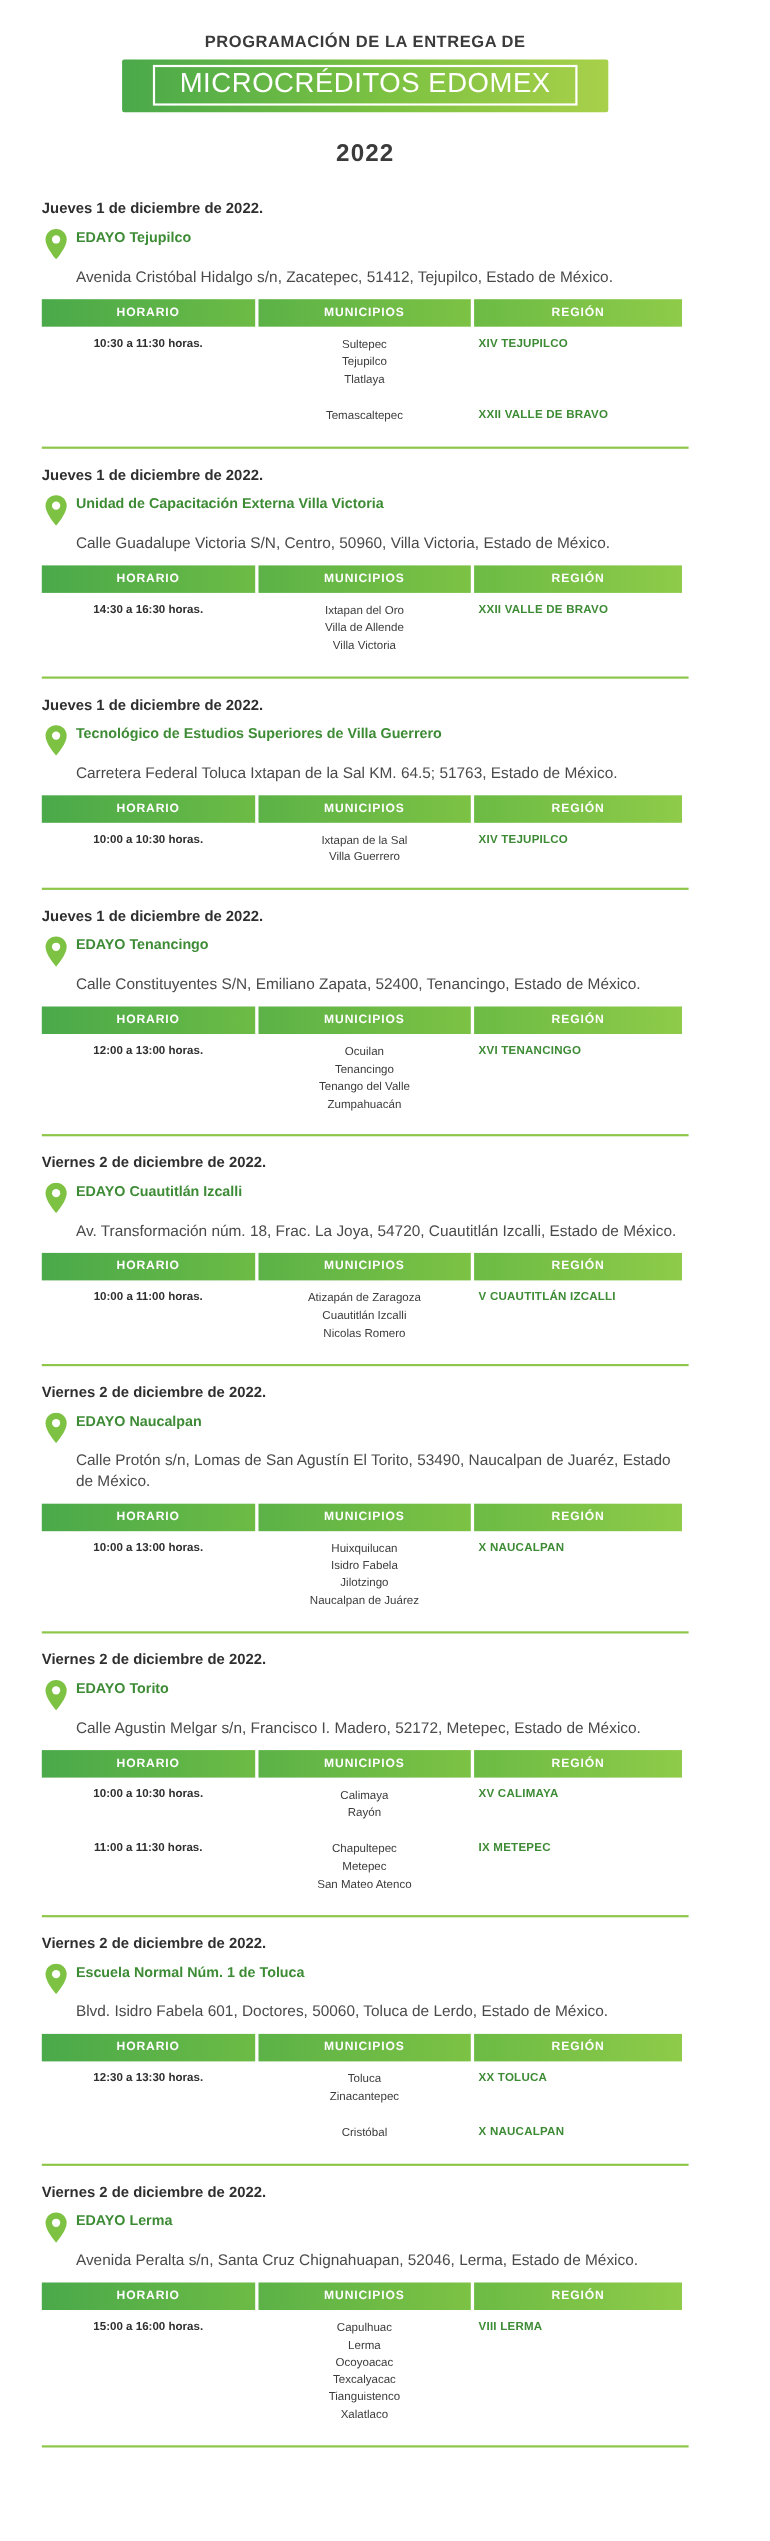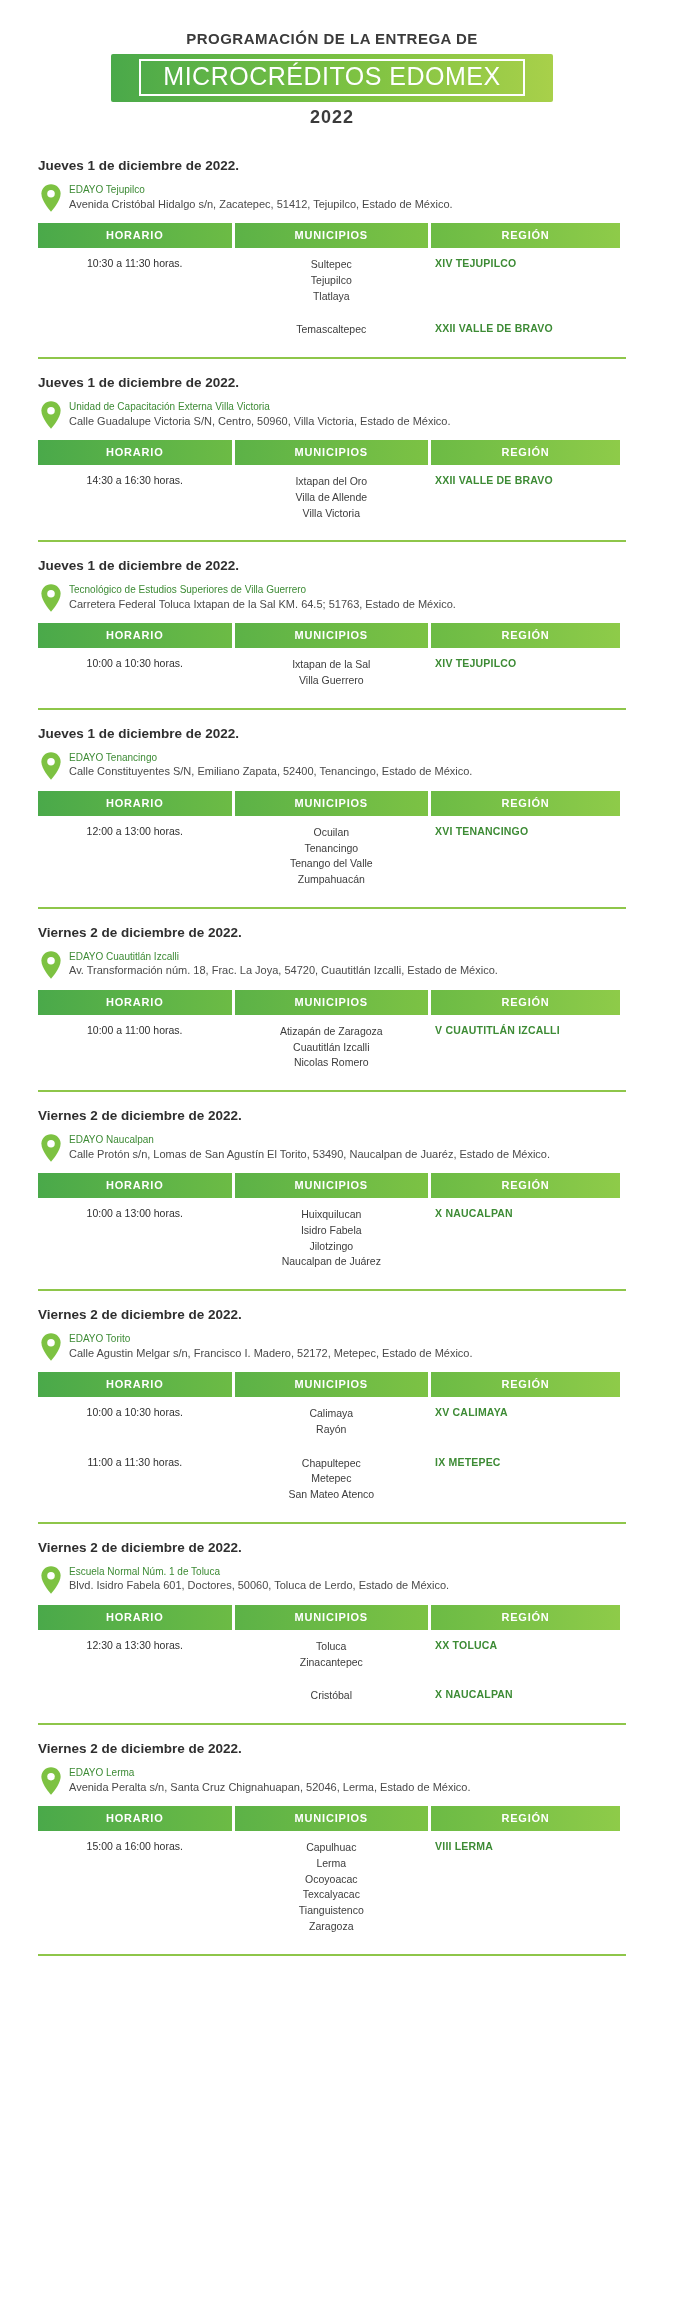--- a/index.html
+++ b/index.html
@@ -36,22 +36,22 @@
     padding: 3px 22px 5px 22px;
   }
   .header-line2 {
     font-size: 25px;
     font-weight: normal;
     color: #ffffff;
     letter-spacing: 0.5px;
     line-height: 1;
   }
   .header-year {
-    margin-top: 5px;
-    font-size: 18px;
+    margin-top: 24px;
+    font-size: 22px;
     font-weight: bold;
     color: #3b3b3b;
     letter-spacing: 1px;
   }
 
   
   .section { margin-bottom: 8px; }
   .section-date {
     font-size: 13.5px;
     font-weight: bold;
@@ -66,30 +66,30 @@
   }
   .pin {
     flex: 0 0 auto;
     width: 22px;
     height: 28px;
     margin-right: 7px;
     margin-top: 1px;
   }
   .venue-text { flex: 1 1 auto; padding-top: 1px; }
   .venue-name {
-    font-size: 10px;
-    font-weight: normal;
+    font-size: 13px;
+    font-weight: bold;
     color: #3d8b35;
     line-height: 1.25;
   }
   .venue-addr {
-    font-size: 11px;
+    font-size: 14px;
     color: #4a4a4a;
     line-height: 1.35;
-    margin-top: 0;
+    margin-top: 18px;
   }
 
   
   table.sched {
     width: 100%;
     border-collapse: separate;
     border-spacing: 3px 0;
     margin-left: -3px;
   }
   table.sched th {
@@ -103,21 +103,21 @@
   th.c1 { background: linear-gradient(to right, #4aa94a, #6cbb45); width: 33.6%; }
   th.c2 { background: linear-gradient(to right, #5cb247, #7cc244); width: 33.6%; }
   th.c3 { background: linear-gradient(to right, #6cbb45, #8ecb49); width: 32.8%; }
   table.sched td {
     vertical-align: top;
     padding: 9px 4px 9px 4px;
     font-size: 10.5px;
   }
   td.horario {
     text-align: center;
-    font-weight: normal;
+    font-weight: bold;
     color: #2f2f2f;
     white-space: nowrap;
   }
   td.municipios {
     text-align: center;
     color: #3c3c3c;
     line-height: 1.5;
   }
   td.region {
     text-align: left;
@@ -419,21 +419,21 @@
       <thead>
         <tr>
           <th class="c1">HORARIO</th>
           <th class="c2">MUNICIPIOS</th>
           <th class="c3">REGIÓN</th>
         </tr>
       </thead>
       <tbody>
             <tr>
       <td class="horario">15:00 a 16:00 horas.</td>
-      <td class="municipios"><span>Capulhuac</span><br><span>Lerma</span><br><span>Ocoyoacac</span><br><span>Texcalyacac</span><br><span>Tianguistenco</span><br><span>Zaragoza</span></td>
+      <td class="municipios"><span>Capulhuac</span><br><span>Lerma</span><br><span>Ocoyoacac</span><br><span>Texcalyacac</span><br><span>Tianguistenco</span><br><span>Xalatlaco</span></td>
       <td class="region">VIII LERMA</td>
     </tr>
           </tbody>
     </table>
     <div class="divider"></div>
   </div>
     </div>
 
 </div>
 

